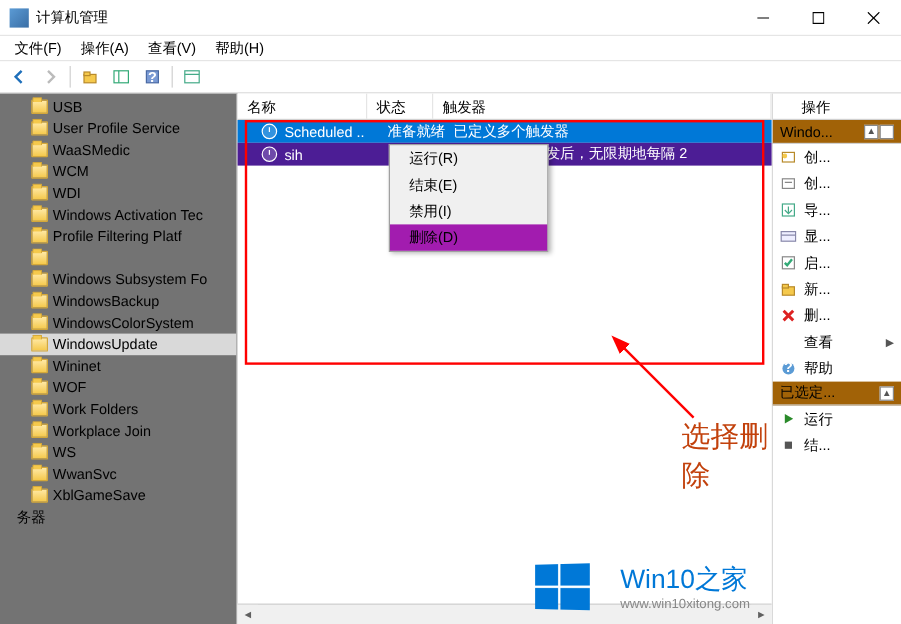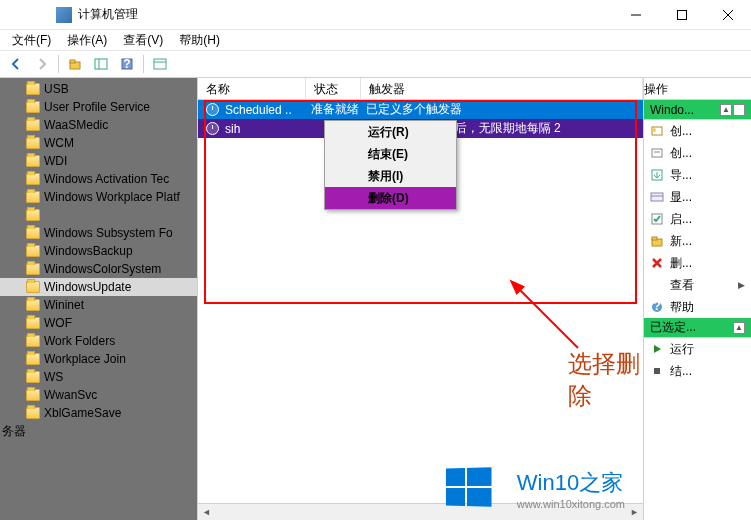--- a/index.html
+++ b/index.html
@@ -1,19 +1,19 @@
 <!DOCTYPE html>
 <html><head>
   <meta charset="utf-8">
   <style>
     * { margin: 0; padding: 0; box-sizing: border-box; font-family: "Microsoft YaHei", "Segoe UI", Tahoma, sans-serif; font-size: 12px; }
     body { width: 751px; height: 520px; background: #fff; position: relative; overflow: hidden; }
     
     
-    .title-bar { height: 30px; background: #fff; display: flex; align-items: center; border-bottom: 1px solid #e5e5e5; padding-left: 48px; }
+    .title-bar { height: 30px; background: #fff; display: flex; align-items: center; border-bottom: 1px solid #e5e5e5; }
     .title-icon { width: 16px; height: 16px; margin: 0 6px 0 8px; background: linear-gradient(135deg,#5b9bd5,#3a6ea5); display:inline-block; }
     .title-text { flex: 1; font-size: 12px; color:#000; }
     .win-btn { width: 46px; height: 30px; display: flex; align-items: center; justify-content: center; color:#000; }
     .win-btn svg { width: 10px; height: 10px; }
     
     
     .menu-bar { height: 20px; display: flex; align-items: center; padding: 0 4px; }
     .menu-item { padding: 2px 8px; cursor: default; }
     
     
@@ -23,57 +23,57 @@
     
     
     .main { display: flex; height: calc(100% - 78px); }
     .tree-panel { width: 198px; border-right: 1px solid #d0d0d0; overflow-y: auto; overflow-x:hidden; padding: 2px 0; background:#737373; }
     .tree-item { display: flex; align-items: center; height: 18px; padding-left: 14px; white-space: nowrap; cursor:default; }
     .tree-item.selected { background: #d9d9d9; }
     .tree-item .expand { width:12px; color:#666; font-size:10px; }
     .folder-icon { width:14px; height:12px; margin-right:4px; background:linear-gradient(#ffe9a6,#f5c94c); border:1px solid #d4a83a; border-radius:1px; position:relative; }
     .folder-icon::before{content:"";position:absolute;top:-3px;left:0;width:6px;height:3px;background:#f5c94c;border:1px solid #d4a83a;border-bottom:none;border-radius:1px 1px 0 0;}
     .tree-label { font-size:12px; }
-    .tree-item.level2 { padding-left: 2px; }
+    .tree-item.level2 { padding-left: 2px; margin-left: 12px; }
     
     .center-panel { flex:1; position:relative; background:#fff; }
     .list-header { height:22px; border-bottom:1px solid #d0d0d0; display:flex; background:#fff; }
     .col-h { padding:3px 8px; border-right:1px solid #e5e5e5; font-size:12px; }
     .col-name{width:108px;} .col-status{width:55px;} .col-trigger{flex:1;}
     
     .highlight-box { position:absolute; top:22px; left:6px; right:6px; height:204px; border:2px solid #ff0000; pointer-events:none; }
     
-    .task-row { height:19px; display:flex; align-items:center; color:#fff; background:#0078d7; padding-left:8px; white-space:nowrap; overflow:hidden; }
+    .task-row { height:19px; display:flex; align-items:center; color:#fff; background:#0078d7; padding-left:20px; white-space:nowrap; overflow:hidden; }
     .task-row.row2 { background:#4c1d95; }
     .clock-icon { width:13px; height:13px; border:1px solid #fff; border-radius:50%; margin-right:6px; position:relative; background:rgba(255,255,255,0.2); flex-shrink:0;}
     .clock-icon::after{content:"";position:absolute;top:2px;left:5px;width:1px;height:4px;background:#fff;}
     .task-name{width:86px;} .task-status{width:55px;} .task-trigger{flex:1; font-size:12px;}
     
     .context-menu { position:absolute; top:42px; left:126px; width:133px; background:#f0f0f0; border:1px solid #a0a0a0; box-shadow:2px 2px 4px rgba(0,0,0,0.3); }
-    .ctx-item { height:22px; display:flex; align-items:center; padding-left:43px; font-size:12px; cursor:default;font-weight:bold; }
+    .ctx-item { height:22px; display:flex; align-items:center; padding-left:16px; font-size:12px; cursor:default; }
     .ctx-item.hover { background:#a21caf; }
     
     .arrow-svg { position:absolute; top:200px; left:310px; pointer-events:none; }
     .annotation { position:absolute; top:270px; left:370px; color:#c2410c; font-size:24px; font-family:"SimSun","Microsoft YaHei"; }
     
     .hscroll { position:absolute; bottom:0; left:0; right:0; height:17px; background:#f0f0f0; border-top:1px solid #d0d0d0; display:flex; }
     .hscroll .btn{width:17px;height:16px;background:#f0f0f0;display:flex;align-items:center;justify-content:center;color:#606060;font-size:9px;}
     .hscroll .track{flex:1;}
     
-    .watermark { position:absolute; bottom:10px; right:18px; display:flex; align-items:flex-start; gap:26px; }
+    .watermark { position:absolute; bottom:10px; right:18px; display:flex; align-items:center; gap:26px; }
     .win-logo { display:grid; grid-template-columns:20px 24px; grid-template-rows:18px 18px; gap:2px; transform:perspective(100px) rotateY(-8deg); }
     .win-logo div{background:#0078d7;}
     .wm-text { display:flex; flex-direction:column; align-items:flex-start; }
     .wm-title { font-size:22px; color:#0078d7; font-weight:400; }
     .wm-url { font-size:11px; color:#888; }
     
     
     .actions-panel { width:108px; border-left:1px solid #d0d0d0; background:#fff; display:flex; flex-direction:column; }
-    .actions-header { height:22px; padding:3px 0; border-bottom:1px solid #d0d0d0; font-size:12px; }
-    .action-group-h { height:20px; background:#22c55e; border-bottom:1px solid #d0d0d0; display:flex; align-items:center; padding:0 6px; font-size:12px; }
+    .actions-header { height:22px; padding:3px 24px; border-bottom:1px solid #d0d0d0; font-size:12px; }
+    .action-group-h { height:20px; background:#a16207; border-bottom:1px solid #d0d0d0; display:flex; align-items:center; padding:0 6px; font-size:12px; }
     .action-group-h .chev { margin-left:auto; display:flex; gap:1px; }
     .chev span{width:12px;height:12px;border:1px solid #888;display:flex;align-items:center;justify-content:center;font-size:8px;color:#555;background:#fff;}
     .action-item { height:22px; display:flex; align-items:center; padding:0 6px; gap:6px; font-size:12px; cursor:default; }
     .ai-icon { width:14px; height:14px; flex-shrink:0; display:flex; align-items:center; justify-content:center; }
     .action-item .arrow-r { margin-left:auto; font-size:9px; color:#555; }
     
     ::-webkit-scrollbar{width:17px;height:17px;}
     ::-webkit-scrollbar-track{background:#f0f0f0;}
     ::-webkit-scrollbar-thumb{background:#c0c0c0;border:1px solid #a0a0a0;}
     ::-webkit-scrollbar-button{background:#f0f0f0;height:17px;width:17px;border:1px solid #d0d0d0;}
@@ -177,21 +177,21 @@
         <span class="tree-label">WDI</span>
       </div>
       <div class="tree-item">
         <span class="expand"></span>
         <span class="folder-icon"></span>
         <span class="tree-label">Windows Activation Tec</span>
       </div>
       <div class="tree-item">
         <span class="expand"></span>
         <span class="folder-icon"></span>
-        <span class="tree-label">Windows Workplace Platf</span>
+        <span class="tree-label">Profile Filtering Platf</span>
       </div>
       <div class="tree-item">
         <span class="expand"></span>
         <span class="folder-icon"></span>
       </div>
       <div class="tree-item">
         <span class="expand"></span>
         <span class="folder-icon"></span>
         <span class="tree-label">Windows Subsystem Fo</span>
       </div>

